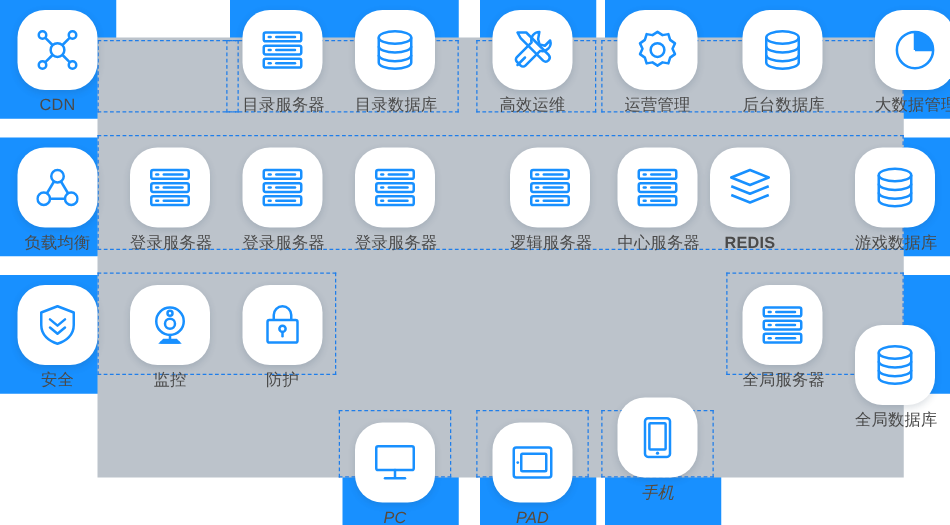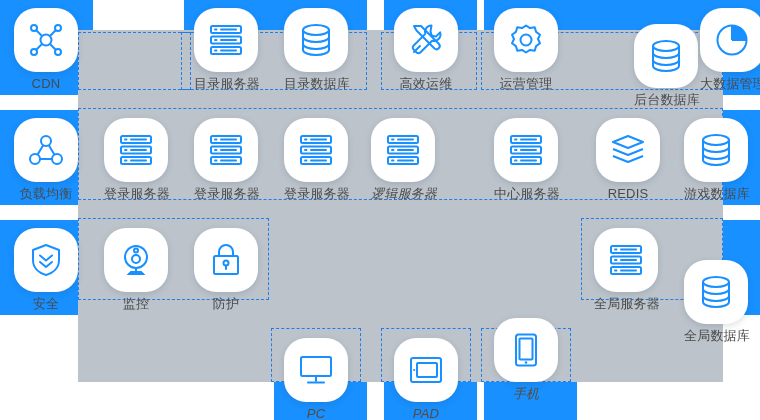--- a/index.html
+++ b/index.html
@@ -157,21 +157,21 @@
       </div>
       <div class="node" style="left: 494px; top: 8px;">
         <div class="tile">
           <svg width="34" height="34" viewBox="0 0 34 34" fill="none" stroke="#1890ff" stroke-width="2" stroke-linejoin="round">
       <path d="M17 2.5 l4 2.6 4.7-.8 1.4 4.6 3.9 2.8-2 4.3 2 4.3-3.9 2.8-1.4 4.6-4.7-.8-4 2.6-4-2.6-4.7.8-1.4-4.6-3.9-2.8 2-4.3-2-4.3 3.9-2.8 1.4-4.6 4.7.8 Z"></path>
       <circle cx="17" cy="17" r="5.5"></circle>
     </svg>
         </div>
         <div class="node-label">运营管理</div>
       </div>
-      <div class="node" style="left: 594px; top: 24px; margin-left: 40px;">
+      <div class="node" style="left: 594px; top: 8px;">
         <div class="tile">
           <svg width="32" height="34" viewBox="0 0 32 34" fill="none" stroke="#1890ff" stroke-width="2">
       <ellipse cx="16" cy="7" rx="13" ry="5"></ellipse>
       <path d="M3 7 v20 a13 5 0 0 0 26 0 V7"></path>
       <path d="M3 14 a13 5 0 0 0 26 0"></path>
       <path d="M3 21 a13 5 0 0 0 26 0"></path>
     </svg>
         </div>
         <div class="node-label">后台数据库</div>
       </div>
@@ -240,21 +240,21 @@
       <line x1="6" y1="5.5" x2="7.5" y2="5.5" stroke-linecap="round"></line>
       <line x1="6" y1="16" x2="7.5" y2="16" stroke-linecap="round"></line>
       <line x1="6" y1="26.5" x2="7.5" y2="26.5" stroke-linecap="round"></line>
       <line x1="12" y1="5.5" x2="27" y2="5.5" stroke-linecap="round"></line>
       <line x1="12" y1="16" x2="27" y2="16" stroke-linecap="round"></line>
       <line x1="12" y1="26.5" x2="27" y2="26.5" stroke-linecap="round"></line>
     </svg>
         </div>
         <div class="node-label">登录服务器</div>
       </div>
-      <div class="node" style="left: 371px; top: 118px; font-style: italic;">
+      <div class="node" style="left: 408px; top: 118px;">
         <div class="tile">
           <svg width="34" height="32" viewBox="0 0 34 32" fill="none" stroke="#1890ff" stroke-width="2">
       <rect x="2" y="2" width="30" height="7" rx="1.5"></rect>
       <rect x="2" y="12.5" width="30" height="7" rx="1.5"></rect>
       <rect x="2" y="23" width="30" height="7" rx="1.5"></rect>
       <line x1="6" y1="5.5" x2="7.5" y2="5.5" stroke-linecap="round"></line>
       <line x1="6" y1="16" x2="7.5" y2="16" stroke-linecap="round"></line>
       <line x1="6" y1="26.5" x2="7.5" y2="26.5" stroke-linecap="round"></line>
       <line x1="12" y1="5.5" x2="27" y2="5.5" stroke-linecap="round"></line>
       <line x1="12" y1="16" x2="27" y2="16" stroke-linecap="round"></line>
@@ -272,21 +272,21 @@
       <line x1="6" y1="5.5" x2="7.5" y2="5.5" stroke-linecap="round"></line>
       <line x1="6" y1="16" x2="7.5" y2="16" stroke-linecap="round"></line>
       <line x1="6" y1="26.5" x2="7.5" y2="26.5" stroke-linecap="round"></line>
       <line x1="12" y1="5.5" x2="27" y2="5.5" stroke-linecap="round"></line>
       <line x1="12" y1="16" x2="27" y2="16" stroke-linecap="round"></line>
       <line x1="12" y1="26.5" x2="27" y2="26.5" stroke-linecap="round"></line>
     </svg>
         </div>
         <div class="node-label">中心服务器</div>
       </div>
-      <div class="node" style="left: 596px; top: 118px;">
+      <div class="node" style="left: 568px; top: 118px; font-weight: bold;">
         <div class="tile">
           <svg width="34" height="32" viewBox="0 0 34 32" fill="none" stroke="#1890ff" stroke-width="2" stroke-linejoin="round">
       <path d="M17 2 L32 8 L17 14 L2 8 Z"></path>
       <path d="M2 15 L17 21 L32 15"></path>
       <path d="M2 22 L17 28 L32 22"></path>
     </svg>
         </div>
         <div class="node-label">REDIS</div>
       </div>
       <div class="node" style="left: 684px; top: 118px;">

